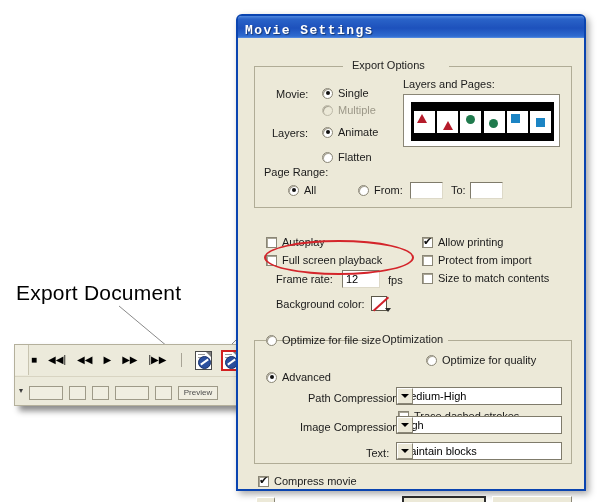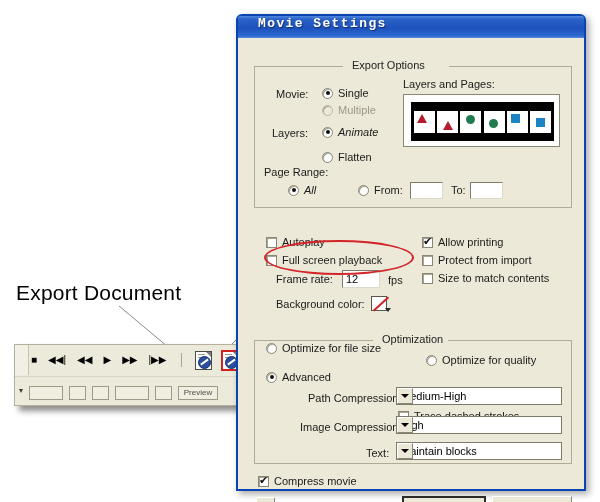--- a/index.html
+++ b/index.html
@@ -85,22 +85,22 @@
     background: #ece9d8;
     border: 2px solid #0a44b0;
     border-radius: 6px 6px 0 0;
     box-sizing: border-box;
     box-shadow: 3px 3px 7px rgba(0,0,0,.35);
   }
   #titlebar {
     height: 22px;
     background: linear-gradient(to bottom, #4f87de 0%, #2a63c8 14%, #1d51bc 55%, #2f6bd0 92%, #5a91e4 100%);
     border-radius: 3px 3px 0 0;
-    display: flex; align-items: flex-start;
-    padding-left: 20px; box-sizing: border-box;
+    display: flex; align-items: flex-end;
+    padding-left: 7px; box-sizing: border-box;
   }
   #title-text {
     color: #ffffff; font-size: 13px; font-weight: bold;
     font-family: "Liberation Mono", monospace;
     letter-spacing: 1.4px;
     text-shadow: 1px 1px 1px rgba(0,0,0,.45);
     white-space: nowrap;
   }
   #dialog-body { position: relative; height: 400px; padding-left: 37px; }
 
@@ -310,33 +310,33 @@
         <span class="lbl">Single</span>
       </div>
       <div class="ctl-row" style="left:84px; top:66px;">
         <span class="radio dis"></span>
         <span class="lbl dim">Multiple</span>
       </div>
 
       <div class="ctl-row" style="left:34px; top:89px;">
         <span class="lbl">Layers:</span>
       </div>
-      <div class="ctl-row" style="left:84px; top:88px;font-style:italic;">
+      <div class="ctl-row" style="left:84px; top:88px;">
         <span class="radio on"></span>
         <span class="lbl">Animate</span>
       </div>
       <div class="ctl-row" style="left:84px; top:105px;margin-top:8px;">
         <span class="radio"></span>
         <span class="lbl">Flatten</span>
       </div>
 
       <div class="ctl-row" style="left:26px; top:128px;">
         <span class="lbl">Page Range:</span>
       </div>
-      <div class="ctl-row" style="left:50px; top:146px;font-style:italic;">
+      <div class="ctl-row" style="left:50px; top:146px;">
         <span class="radio on"></span>
         <span class="lbl">All</span>
       </div>
       <div class="ctl-row" style="left:120px; top:146px;">
         <span class="radio"></span>
         <span class="lbl">From:</span>
       </div>
       <input class="tinput" type="text" style="position: absolute; left: 172px; top: 144px; width: 33px; height: 17px;" value="">
       <div class="ctl-row" style="left:213px; top:146px;">
         <span class="lbl">To:</span>
@@ -402,21 +402,21 @@
       <span class="swatch" style="position:absolute; left:133px; top:258px;">
         <span class="swatch-caret"></span>
       </span>
 
       <div class="group" style="left:16px; top:302px; width:318px; height:124px;">
         <div class="group-top-left" style="left:0; width:118px;"></div>
         <div class="group-top-right" style="right:0; width:132px;"></div>
         <div class="group-legend" style="left:122px;">Optimization</div>
       </div>
 
-      <div class="ctl-row" style="left:28px; top:304px;">
+      <div class="ctl-row" style="left:28px; top:296px;">
         <span class="radio"></span>
         <span class="lbl">Optimize for file size</span>
       </div>
       <div class="ctl-row" style="left:188px; top:316px;">
         <span class="radio"></span>
         <span class="lbl">Optimize for quality</span>
       </div>
       <div class="ctl-row" style="left:28px; top:333px;">
         <span class="radio on"></span>
         <span class="lbl">Advanced</span>

